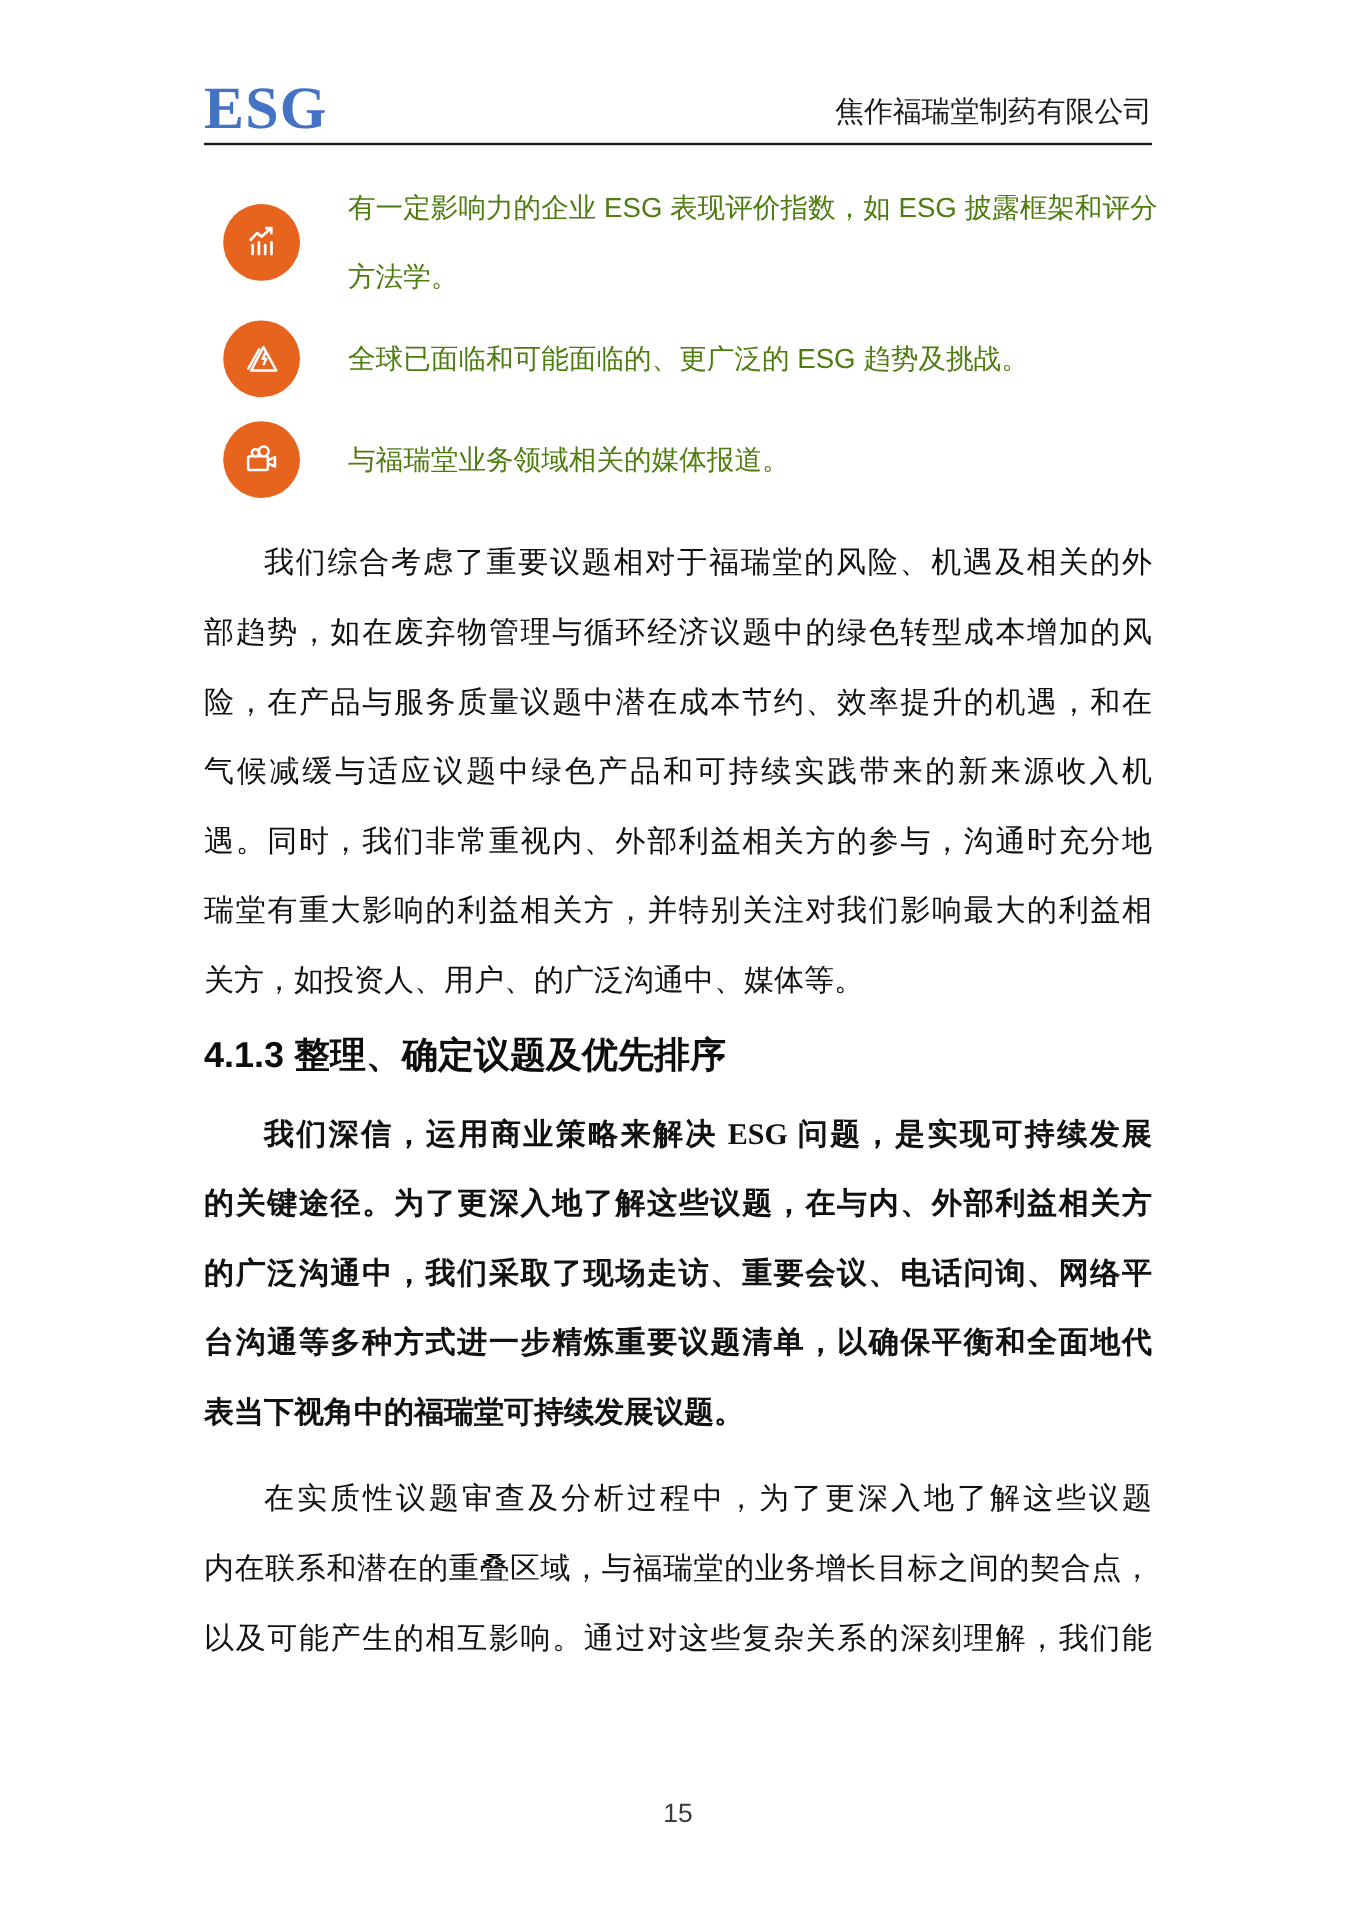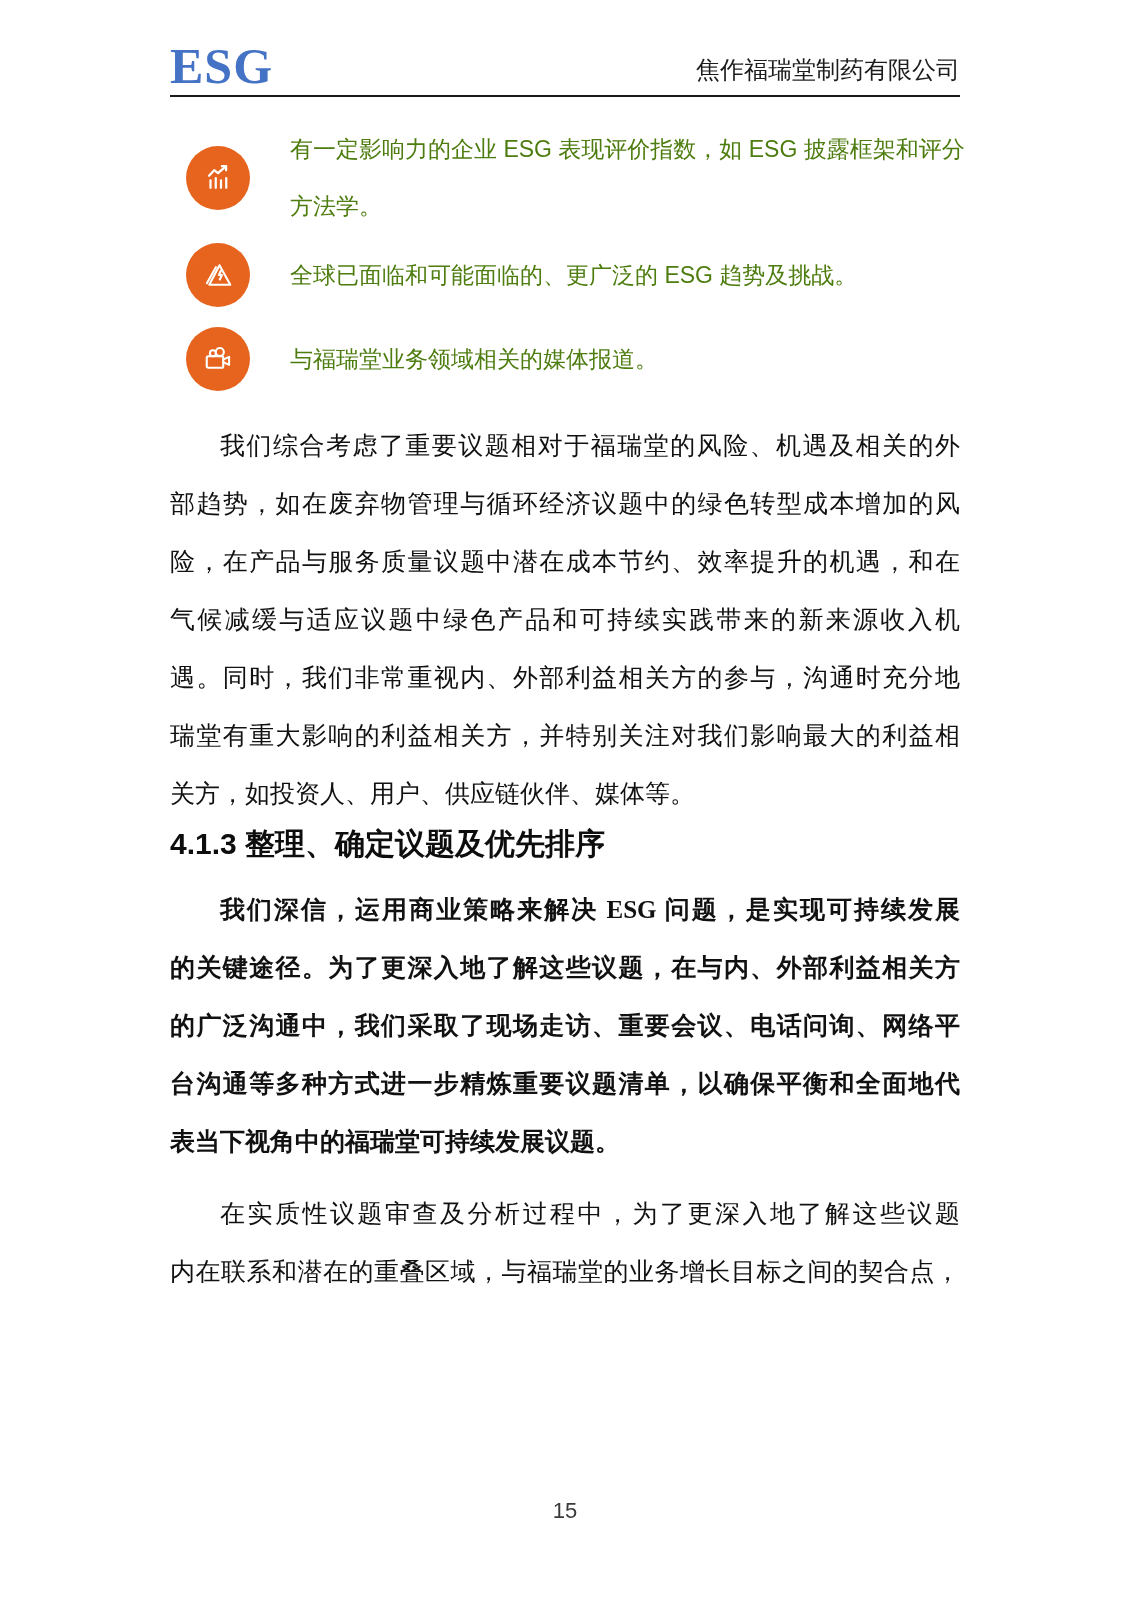--- a/index.html
+++ b/index.html
@@ -10,21 +10,21 @@
     margin: 0 auto;
     overflow: hidden;
     font-family: "Liberation Serif", "DejaVu Serif", serif;
     color: #141414;
   }
   .content { margin: 0 170px; width: 790px; }
 
   
   .header {
     display: flex; justify-content: space-between; align-items: flex-end;
-    padding-top: 40px; padding-bottom: 3px;
+    padding-top: 64px; padding-bottom: 3px;
     border-bottom: 2px solid #1a1a1a;
   }
   .logo {
     font-family: "Liberation Serif", "DejaVu Serif", serif;
     font-size: 50px; line-height: 52px; font-weight: 600;
     color: #4472C4; letter-spacing: 1px;
   }
   .company {
     font-size: 24px; line-height: 30px; color: #1c1c1c;
     padding-bottom: 7px;
@@ -58,20 +58,21 @@
   .line {
     font-size: 25px; line-height: 58px; height: 58px;
     color: #111111;
     text-align: justify;
   }
   .line.full { text-align-last: justify; }
   .line.last { text-align-last: left; }
   .line.first { padding-left: 50px; }
 
   .heading {
+    margin-top: 12px;
     font-family: "Liberation Sans", "DejaVu Sans", sans-serif;
     font-weight: 700;
     font-size: 30px; line-height: 42px;
     color: #0d0d0d;
   }
 
   
   .footer {
     position: absolute; left: 0; bottom: 76px; width: 100%;
     text-align: center;
@@ -138,34 +139,35 @@
 
     </div>
 
     <div class="para p1">
       <div class="line first full">我们综合考虑了重要议题相对于福瑞堂的风险、机遇及相关的外</div>
       <div class="line full">部趋势，如在废弃物管理与循环经济议题中的绿色转型成本增加的风</div>
       <div class="line full">险，在产品与服务质量议题中潜在成本节约、效率提升的机遇，和在</div>
       <div class="line full">气候减缓与适应议题中绿色产品和可持续实践带来的新来源收入机</div>
       <div class="line full">遇。同时，我们非常重视内、外部利益相关方的参与，沟通时充分地</div>
       <div class="line full">瑞堂有重大影响的利益相关方，并特别关注对我们影响最大的利益相</div>
-      <div class="line last">关方，如投资人、用户、供应链伙伴、媒体等。</div>
+      <div class="line last">关方，如投资人、用户、的广泛沟通中、媒体等。</div>
     </div>
 
     <div class="heading">4.1.3 整理、确定议题及优先排序</div>
 
     <div class="para p2">
       <div class="line first full">我们深信，运用商业策略来解决 ESG 问题，是实现可持续发展</div>
       <div class="line full">的关键途径。为了更深入地了解这些议题，在与内、外部利益相关方</div>
       <div class="line full">的广泛沟通中，我们采取了现场走访、重要会议、电话问询、网络平</div>
       <div class="line full">台沟通等多种方式进一步精炼重要议题清单，以确保平衡和全面地代</div>
       <div class="line last">表当下视角中的福瑞堂可持续发展议题。</div>
     </div>
 
     <div class="para p3">
       <div class="line first full">在实质性议题审查及分析过程中，为了更深入地了解这些议题</div>
       <div class="line full">内在联系和潜在的重叠区域，与福瑞堂的业务增长目标之间的契合点，</div>
+      <div class="line full">以及可能产生的相互影响。通过对这些复杂关系的深刻理解，我们能</div>
     </div>
 
   </div>
 
   <div class="footer">15</div>
 </div>
 
 </body></html>

